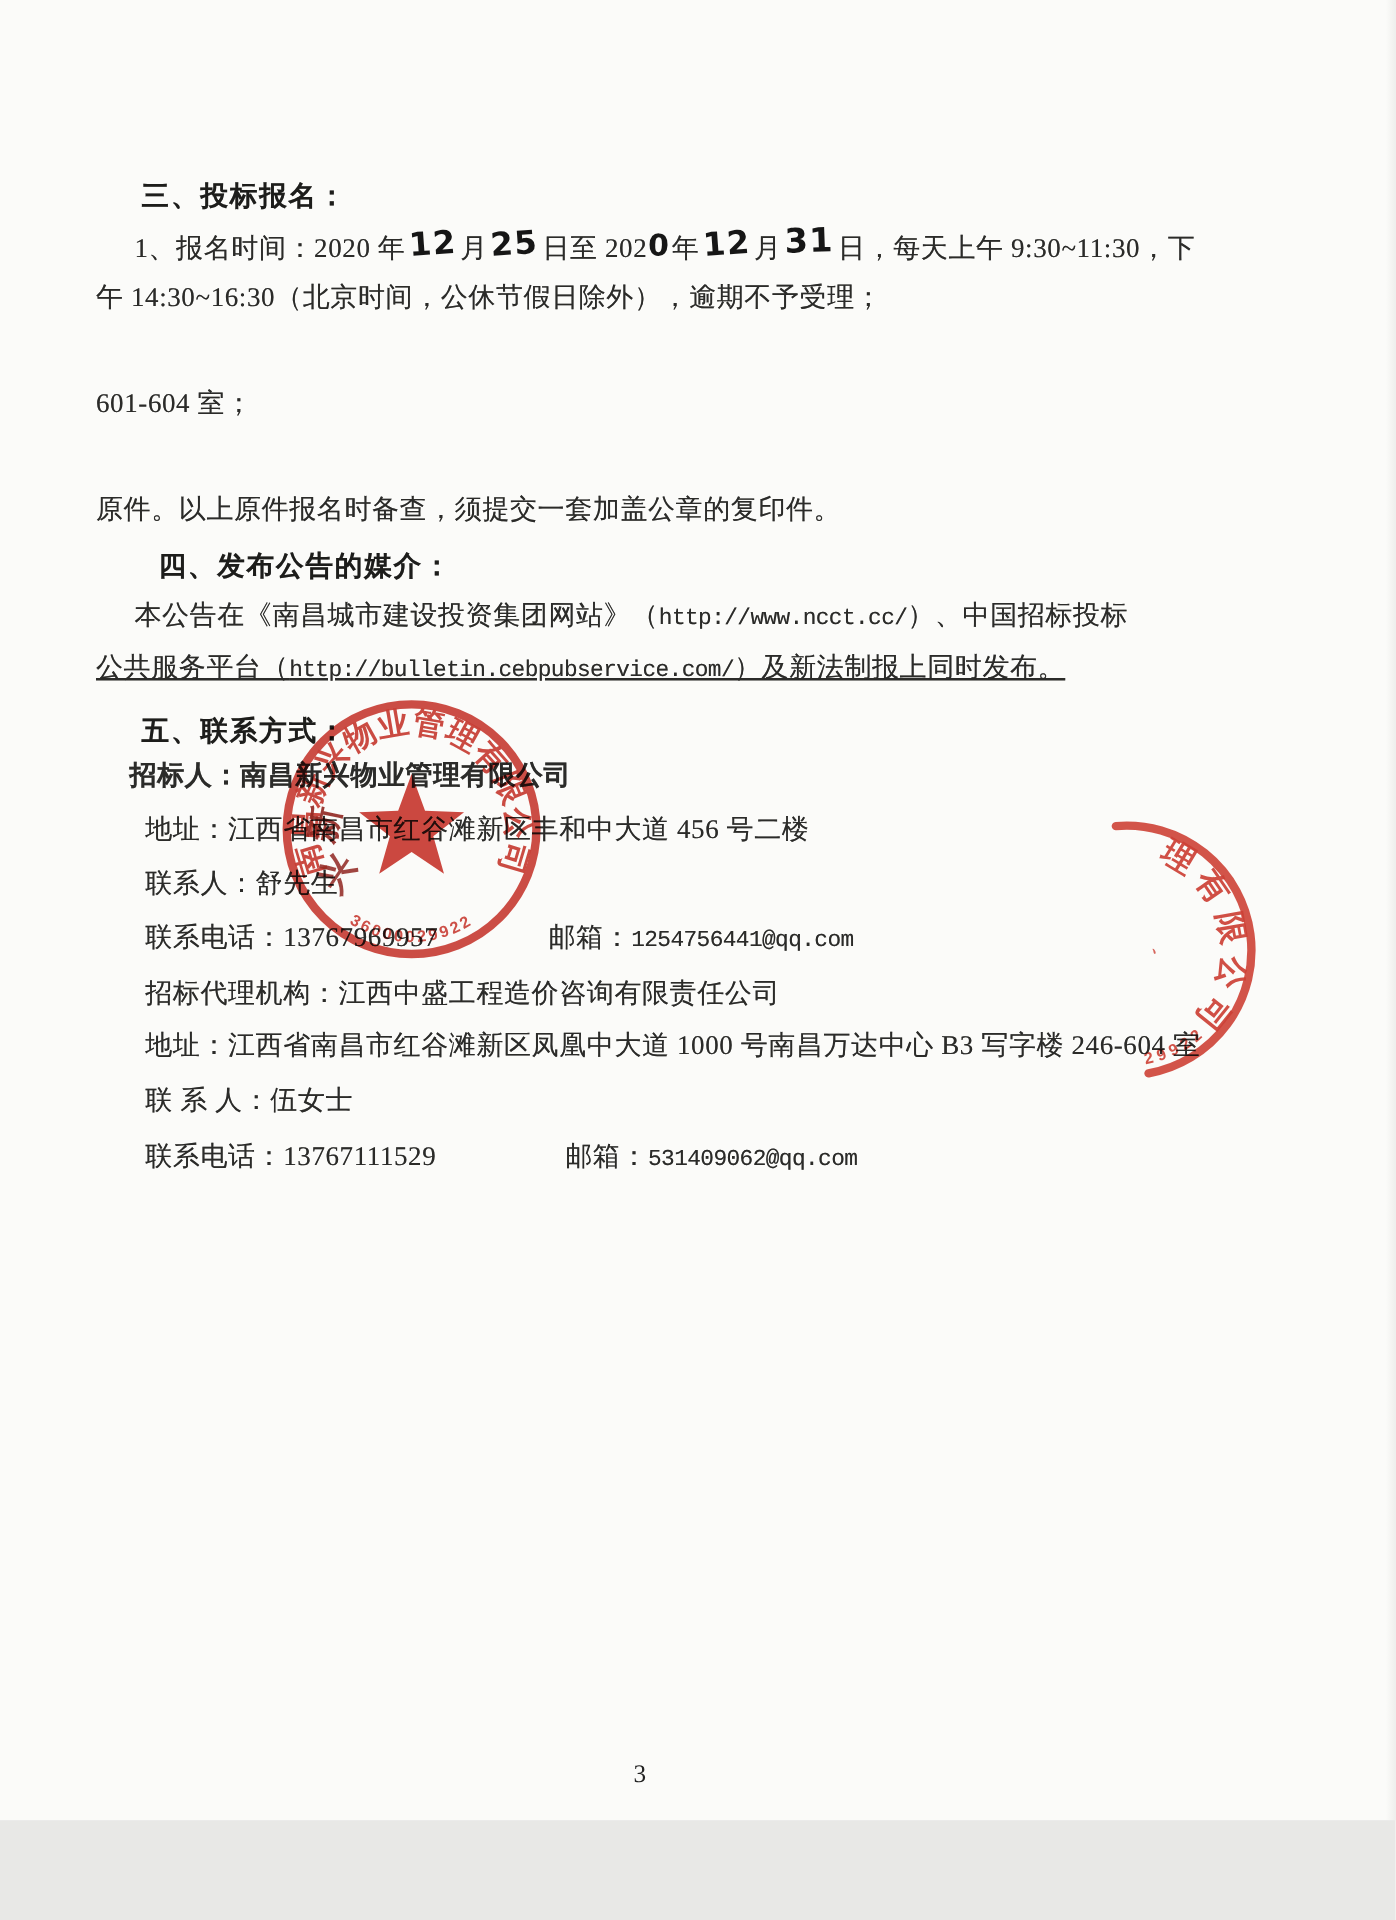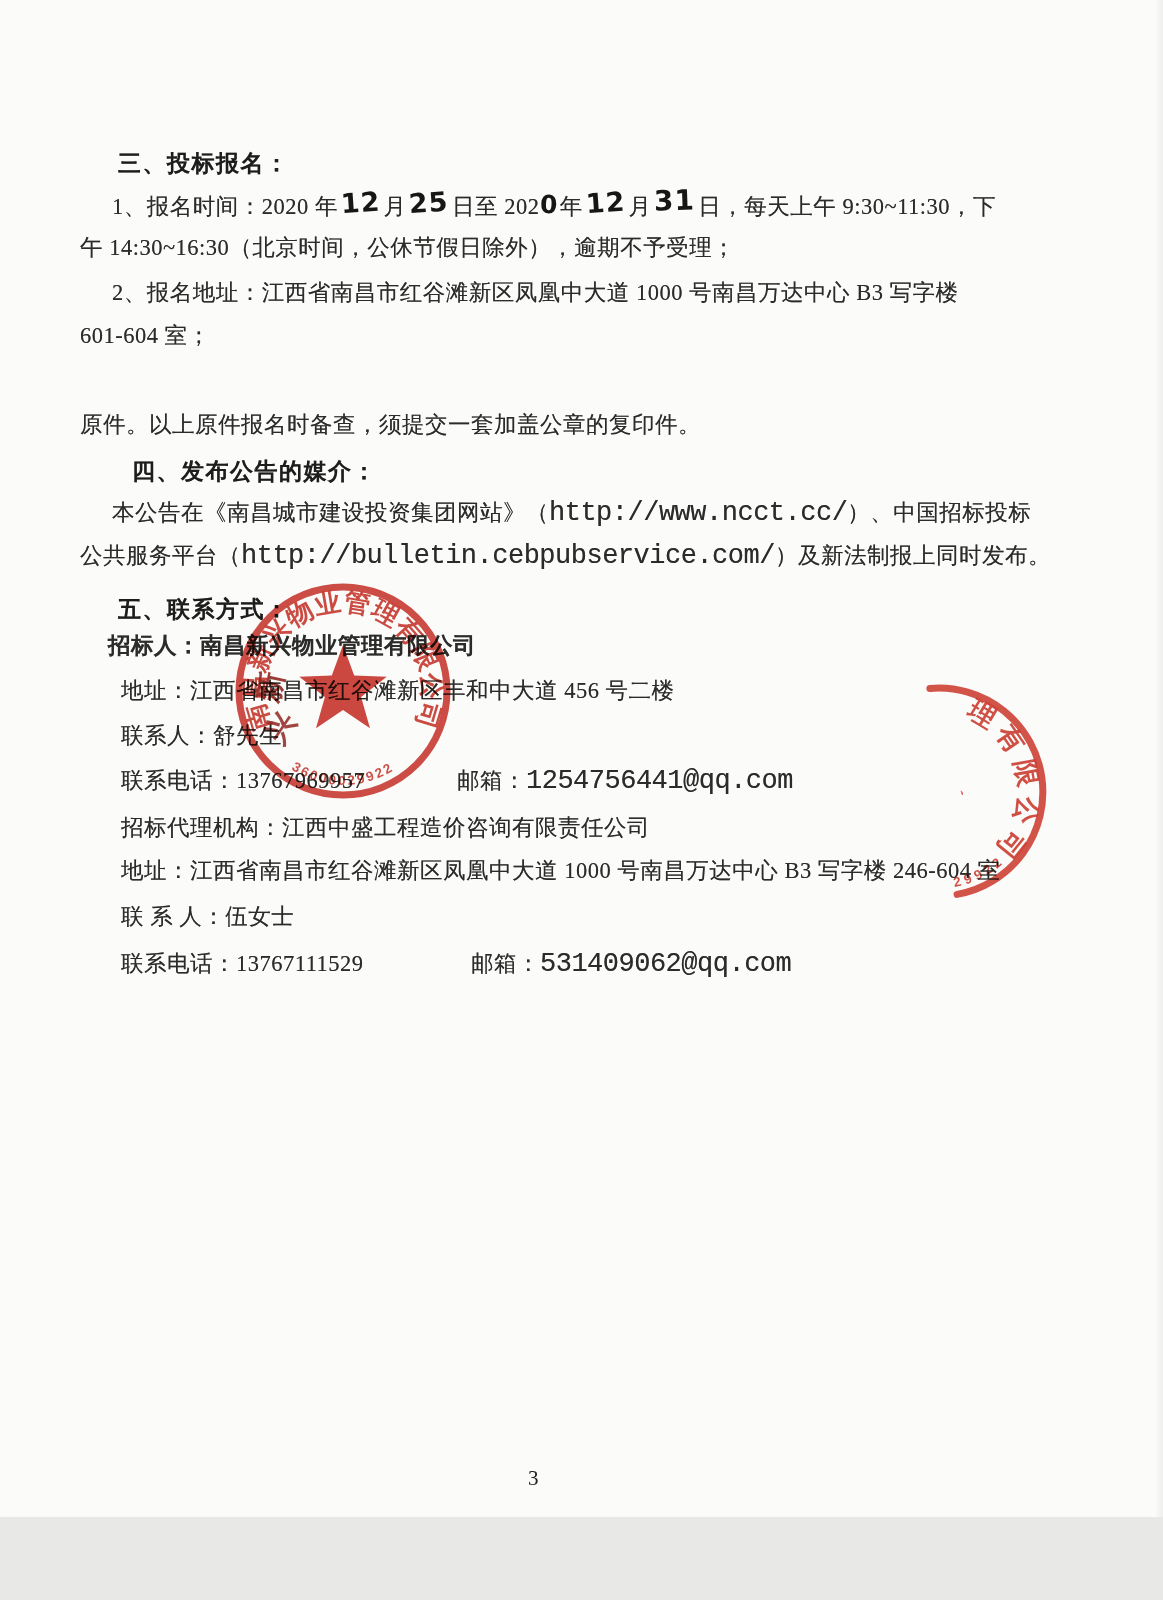--- a/index.html
+++ b/index.html
@@ -34,21 +34,21 @@
     letter-spacing:1px;
     color:#161616;
     transform:rotate(-4deg) translateY(-2px);
     margin:0 3px;
     text-shadow:none;
   }
   .hw.zero{transform:rotate(2deg) translateY(-1px);margin:0 1px;font-size:25px;}
   .hw.tall{transform:rotate(-2deg) translateY(-4px);font-size:28px;}
   .mono{
     font-family:"Liberation Mono","DejaVu Sans Mono",monospace;
-    font-size:27px;
+    font-size:19px;
     letter-spacing:-0.5px;
   }
   .stamp{
     position:absolute;
     mix-blend-mode:multiply;
   }
   .seal-text{
     font-family:"Liberation Sans","DejaVu Sans",sans-serif;
     font-weight:700;
   }
@@ -81,34 +81,33 @@
 <div class="page">
 
   <div class="line heading" style="left:118px;top:150px;">三、投标报名：</div>
 
   <div class="line" style="left:112px;top:192px;">
     <span>1、报名时间：2020 年</span><span class="hw">12</span><span>月</span><span class="hw">25</span><span>日至 202</span><span class="hw zero">0</span><span>年</span><span class="hw">12</span><span>月</span><span class="hw tall">31</span><span>日，每天上午 9:30~11:30，下</span>
   </div>
 
   <div class="line" style="left:80px;top:235px;text-align:right;">午 14:30~16:30（北京时间，公休节假日除外），逾期不予受理；</div>
 
-  <div class="line" style="left:112px;top:280px;">2、报名地址：江西省南昌市红谷滩新区凤凰中大道 1000 号南昌万达中心 B3 写字楼</div>
 
   <div class="line" style="left:80px;top:323px;">601-604 室；</div>
 
 
   <div class="line" style="left:80px;top:412px;">原件。以上原件报名时备查，须提交一套加盖公章的复印件。</div>
 
   <div class="line heading" style="left:118px;top:458px;margin-left:14px;">四、发布公告的媒介：</div>
 
   <div class="line" style="left:112px;top:500px;">
     <span>本公告在《南昌城市建设投资集团网站》（</span><span class="mono">http://www.ncct.cc/</span><span>）、中国招标投标</span>
   </div>
 
-  <div class="line" style="left:80px;top:543px;">
+  <div class="line" style="left:80px;top:543px;text-decoration:underline;">
     <span>公共服务平台（</span><span class="mono">http://bulletin.cebpubservice.com/</span><span>）及新法制报上同时发布。</span>
   </div>
 
   <div class="line heading" style="left:118px;top:596px;">五、联系方式：</div>
 
   <div class="line" style="left:108px;top:633px;font-weight:bold;">招标人：南昌新兴物业管理有限公司</div>
 
   <div class="line" style="left:121px;top:678px;">地址：江西省南昌市红谷滩新区丰和中大道 456 号二楼</div>
 
   <div class="line" style="left:121px;top:723px;">联系人：舒先生</div>

